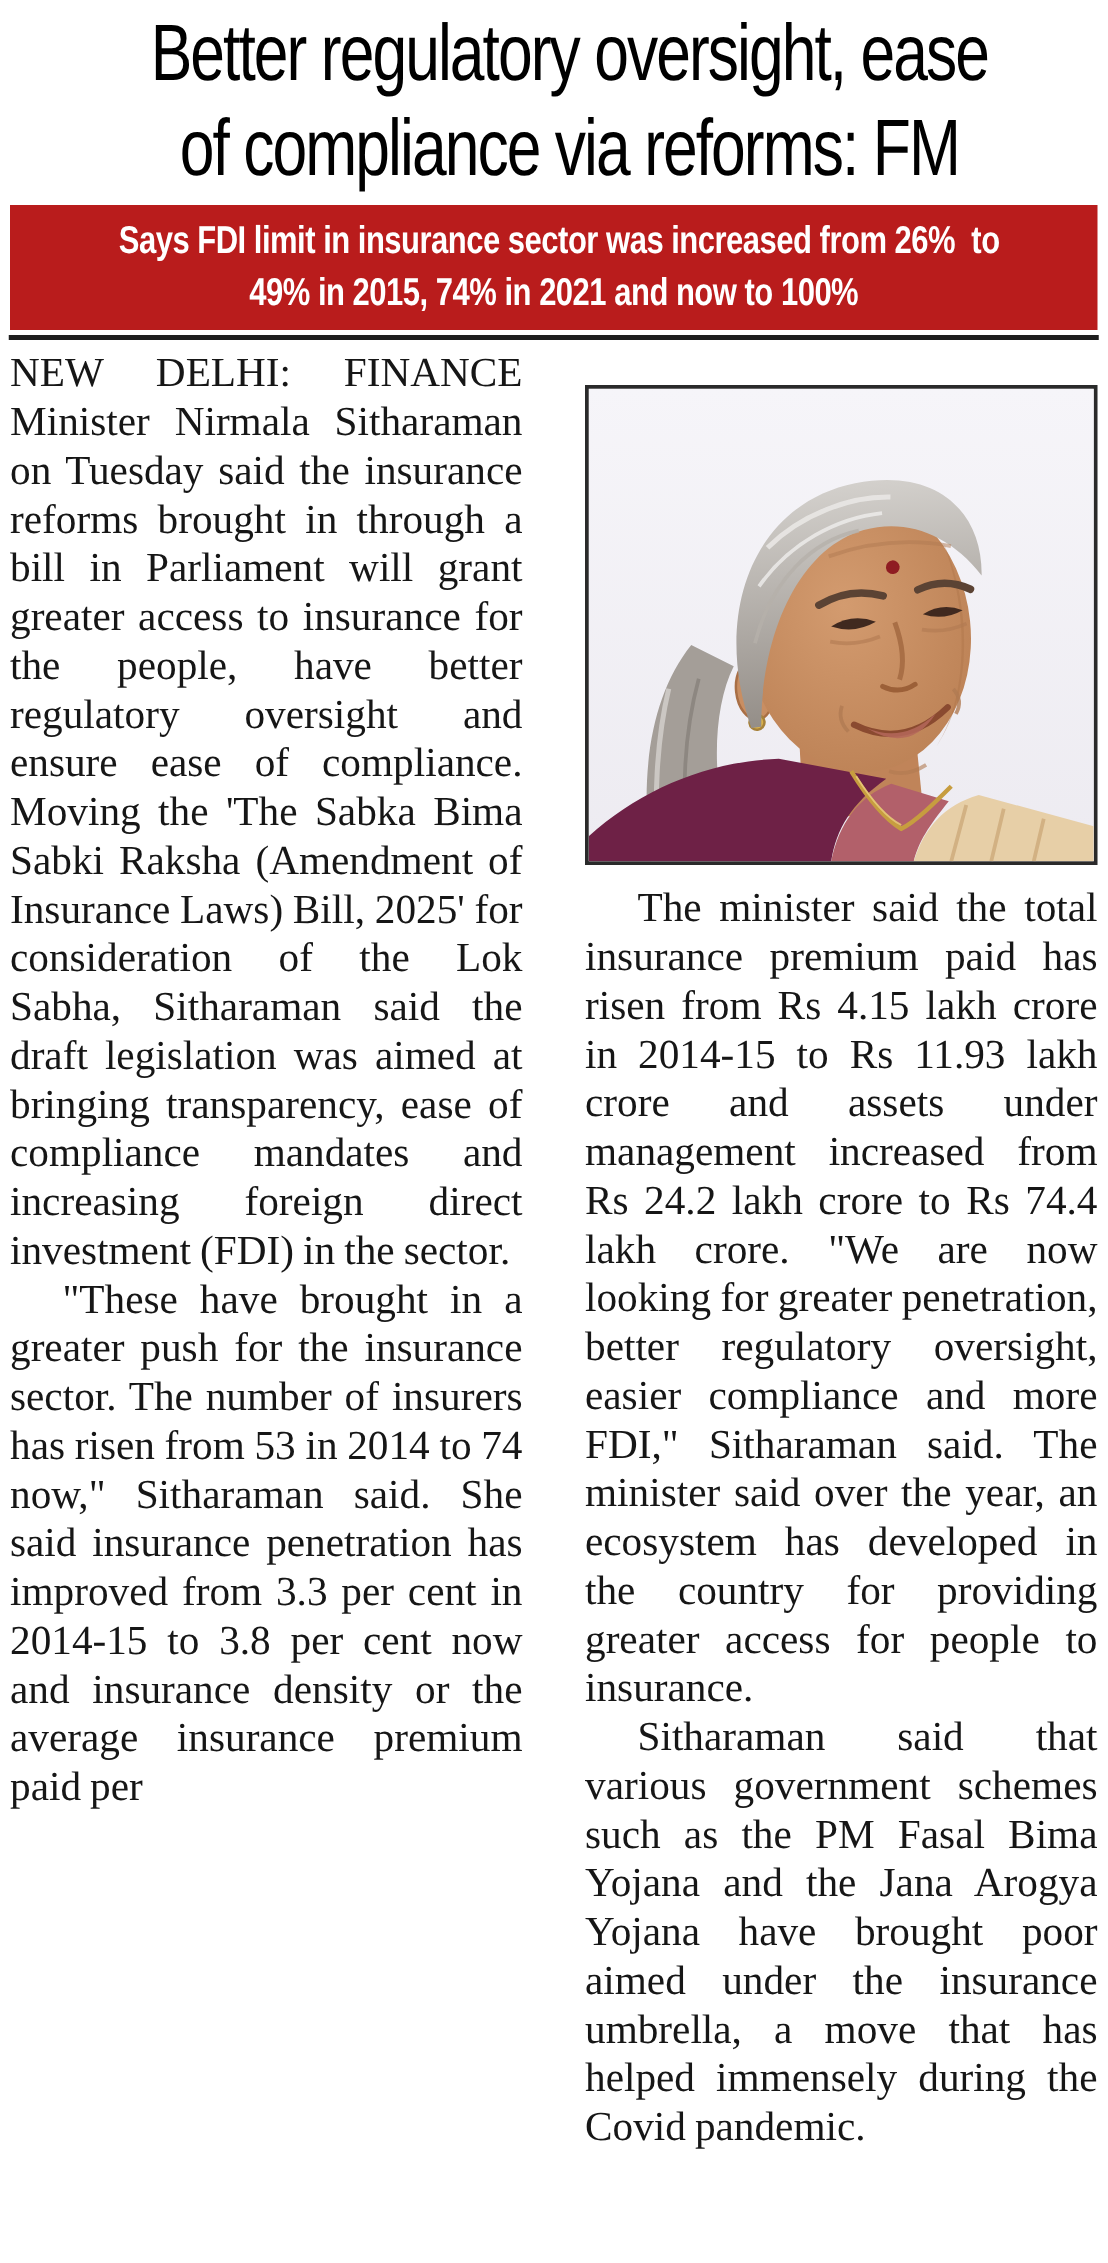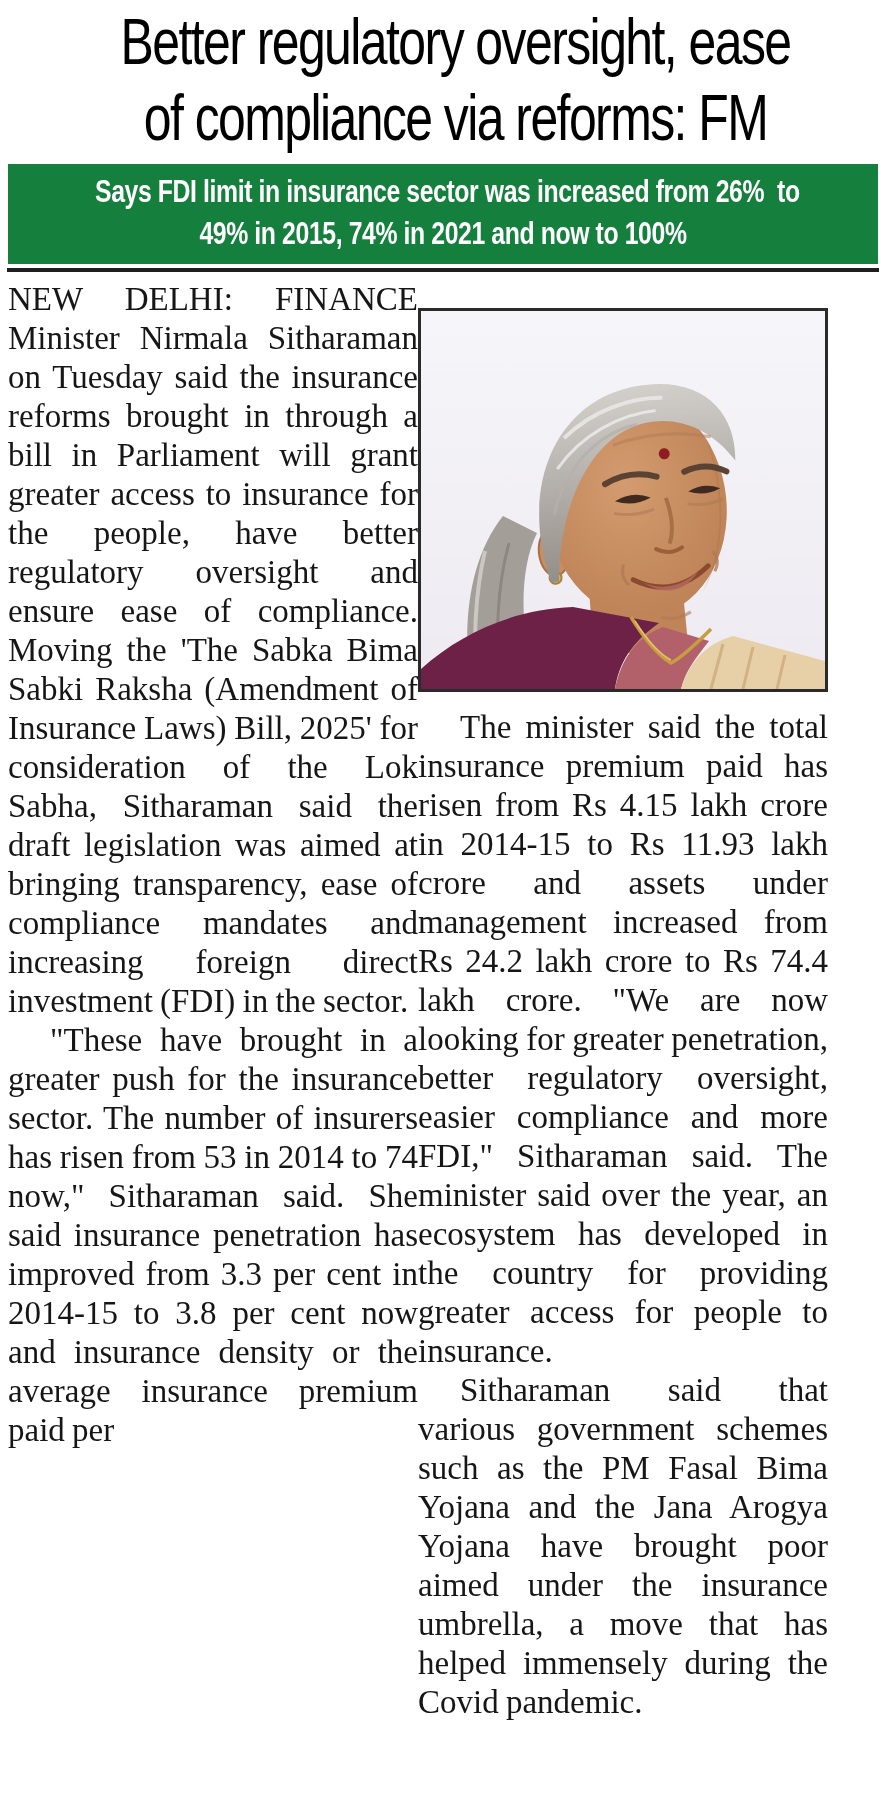--- a/index.html
+++ b/index.html
@@ -28,21 +28,21 @@
     display: block;
     white-space: nowrap;
     transform: scaleX(0.78);
     transform-origin: 50% 50%;
     letter-spacing: -2px;
   }
 
   
   .banner {
     margin: 8px 8px 0 8px;
-    background: #15803d;
+    background: #b91c1c;
     color: #ffffff;
     text-align: center;
     font-family: "Liberation Sans", sans-serif;
     font-weight: 700;
     font-size: 31px;
     line-height: 42px;
     padding: 7px 0 9px 0;
   }
   .bn-line {
     display: block;
@@ -55,20 +55,21 @@
   
   .rule {
     margin: 4px 7px 0 7px;
     height: 4px;
     background: #1E1E1E;
   }
 
   
   .article {
     display: flex;
+    gap: 50px;
     padding: 8px 8px 0 8px;
   }
   .col {
     width: 410px;
     flex: 0 0 410px;
   }
   .col p {
     font-size: 33px;
     line-height: 39px;
     text-align: justify;

